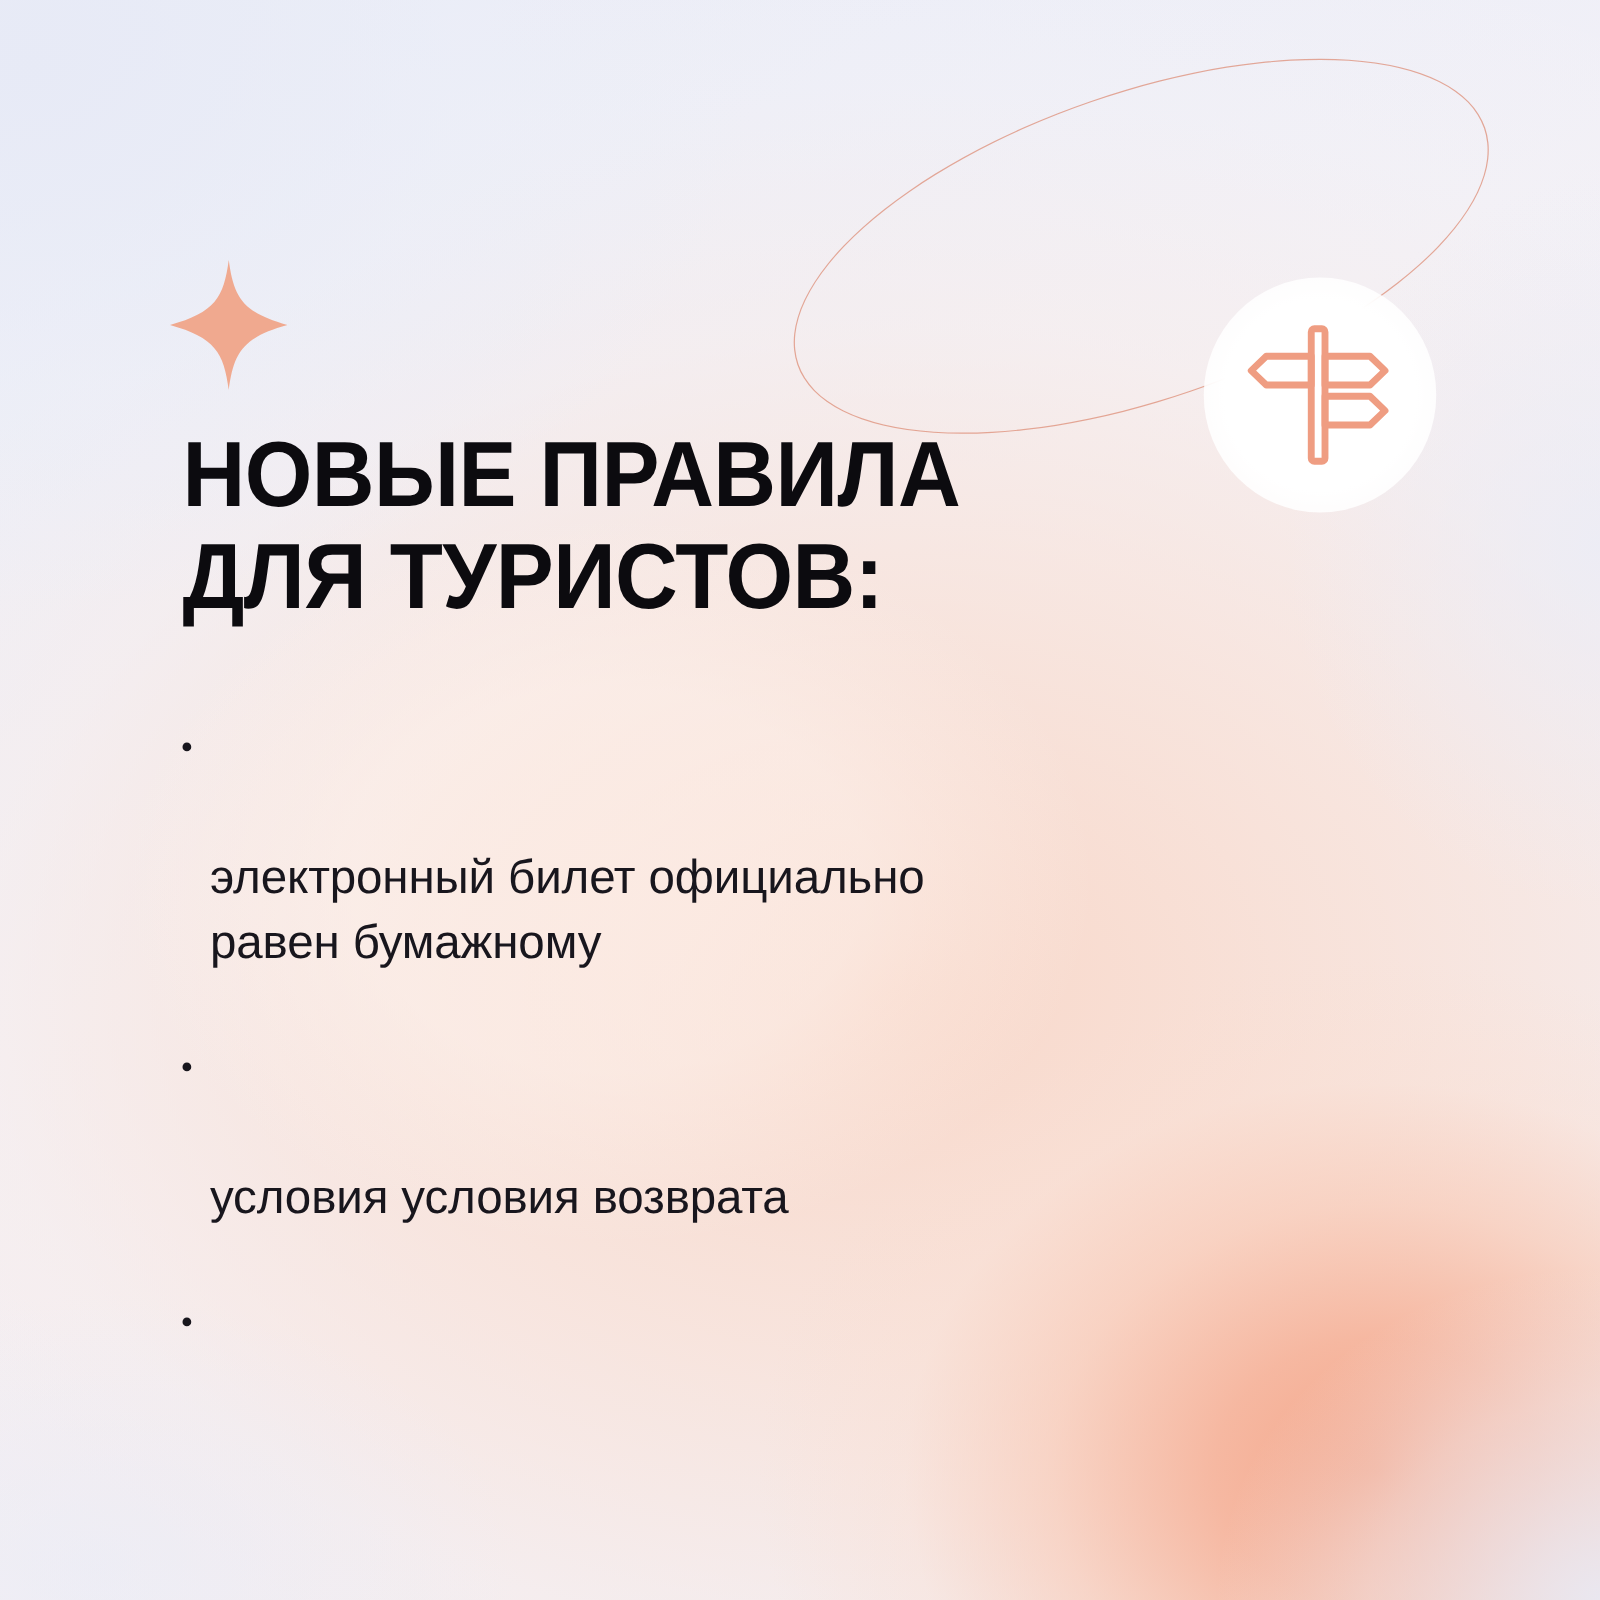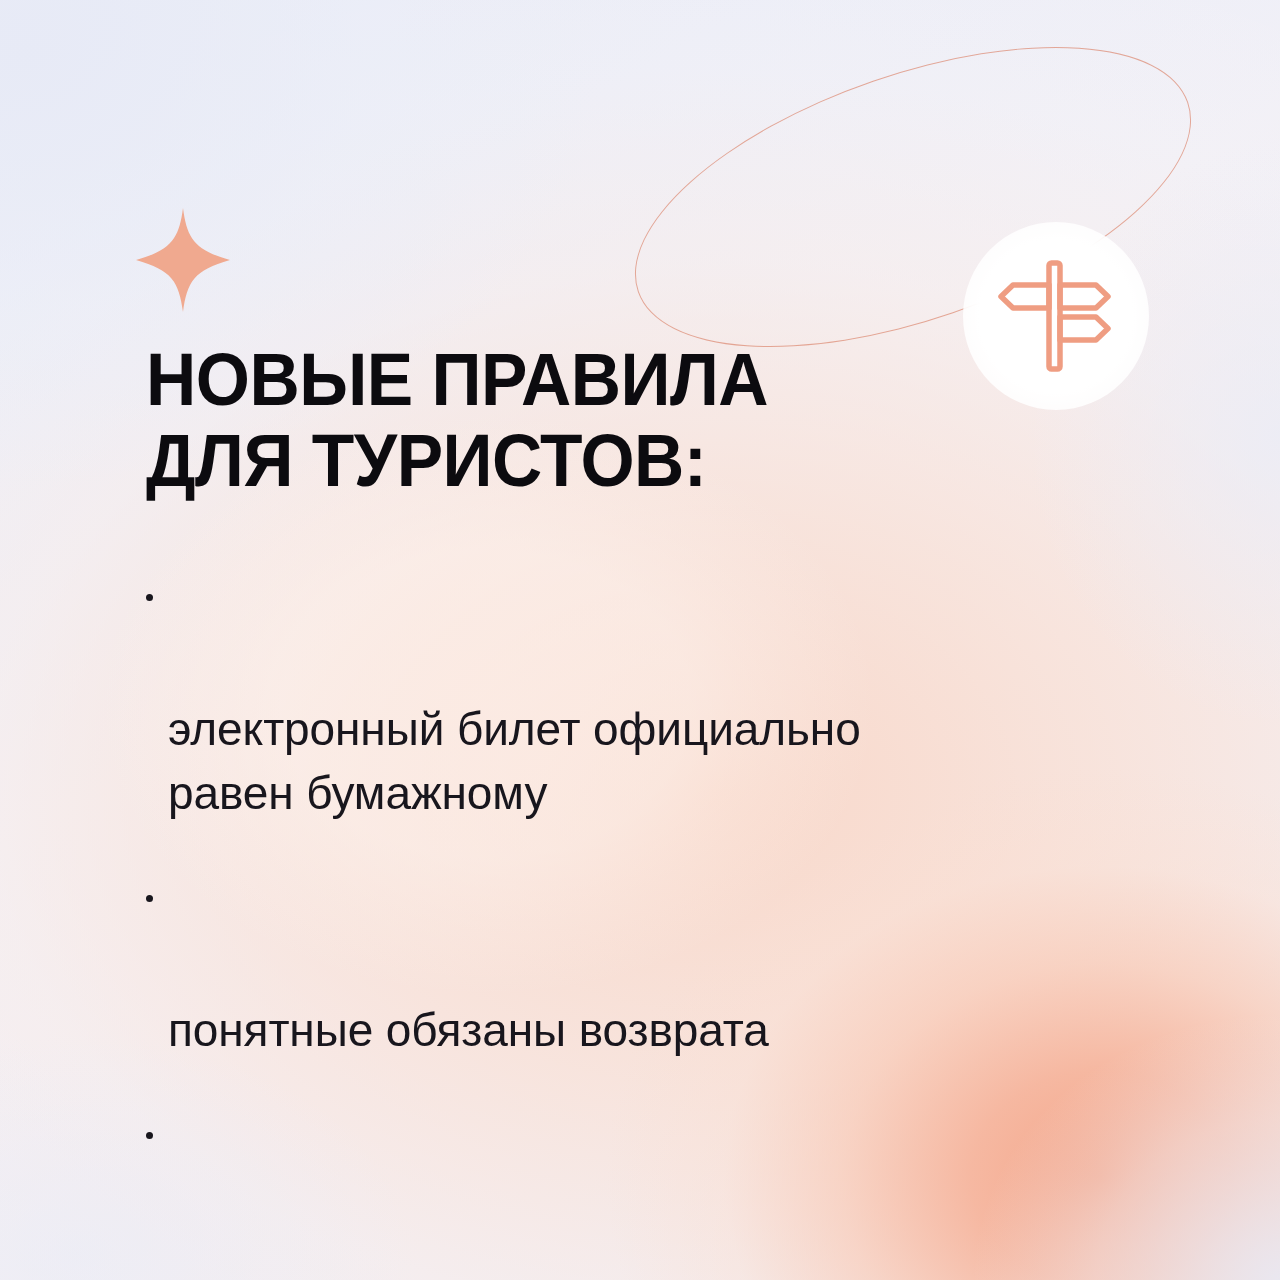--- a/index.html
+++ b/index.html
@@ -164,21 +164,21 @@
     position: absolute;
     left: 0;
     top: 230px;
     width: 1060px;
   }
 
   .bullet-item {
     position: relative;
     padding-left: 22px;
     margin-bottom: 45px;
-    font-size: 46px;
+    font-size: 38px;
     line-height: 1.39;
     font-weight: 400;
     color: #18161d;
     letter-spacing: -0.1px;
     white-space: pre-line;
   }
   .bullet-item:last-child {
     margin-bottom: 0;
   }
   .bullet-item .dot {
@@ -232,21 +232,21 @@
 ДЛЯ ТУРИСТОВ:</h1>
 
     <ul class="bullets">
       <li class="bullet-item">
         <span class="dot"></span>
         <span>электронный билет официально
 равен бумажному</span>
       </li>
       <li class="bullet-item">
         <span class="dot"></span>
-        <span>понятные обязаны возврата</span>
+        <span>условия условия возврата</span>
       </li>
       <li class="bullet-item">
         <span class="dot"></span>
       </li>
 
     </ul>
 
   </div>
 </div>
 

